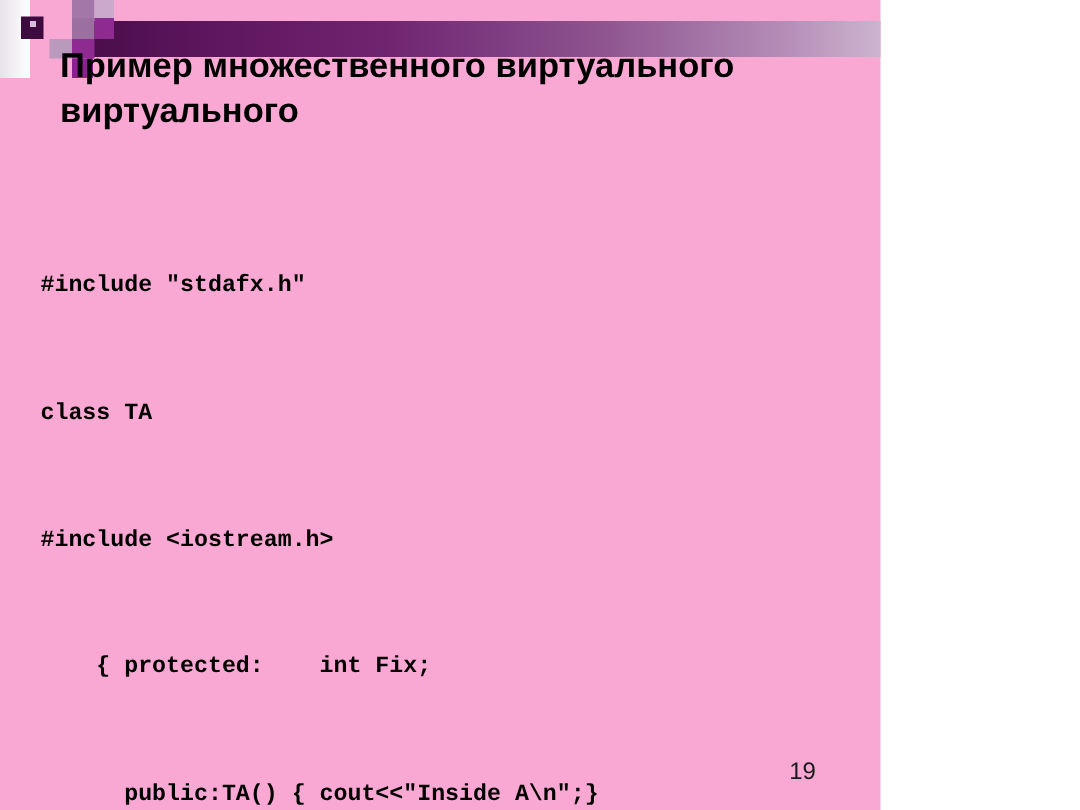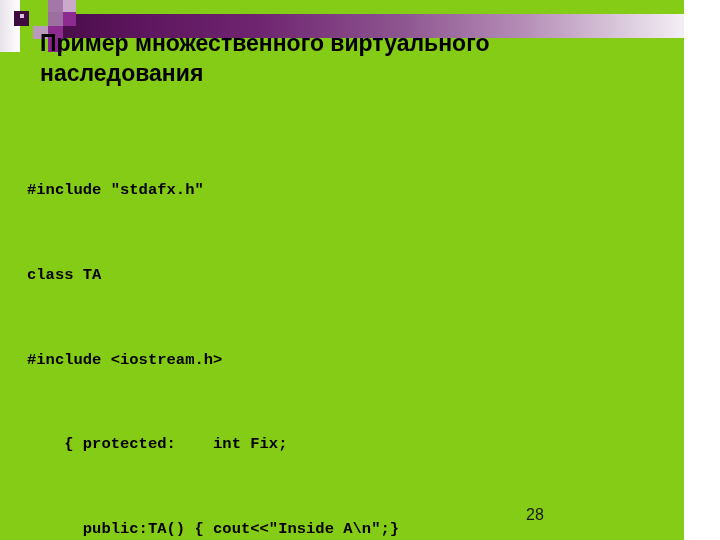--- a/index.html
+++ b/index.html
@@ -5,23 +5,23 @@
   html, body {
     margin: 0;
     padding: 0;
     background: #ffffff;
   }
   body {
     font-family: "Liberation Sans", sans-serif;
   }
   .slide {
     position: relative;
-    width: 684px;
+    width: 587px;
     height: 540px;
-    background: #84cc16;
+    background: #f9a8d4;
     overflow: hidden;
   }
 
   
   .deco {
     position: absolute;
     left: 0;
     top: 0;
     width: 720px;
     height: 52px;
@@ -120,32 +120,32 @@
     <div class="sq sq-d"></div>
     <div class="sq sq-f"></div>
     <div class="sq sq-g"></div>
     <div class="sq sq-h"></div>
     <div class="sq sq-i"></div>
     <div class="sq sq-j"></div>
   </div>
 
   <div class="title">
     <div>Пример множественного виртуального</div>
-    <div>наследования</div>
+    <div>виртуального</div>
   </div>
 
   <div class="code">
     <div class="code-line">#include "stdafx.h"</div>
     <div class="code-line">class TA</div>
     <div class="code-line">#include &lt;iostream.h&gt;</div>
     <div class="code-line">    { protected:    int Fix;</div>
     <div class="code-line">      public:TA() { cout&lt;&lt;"Inside A\n";}</div>
     
     
     
     
     
     
   </div>
 
-  <div class="page-number">28</div>
+  <div class="page-number">19</div>
 
 </div>
 
 </body></html>

